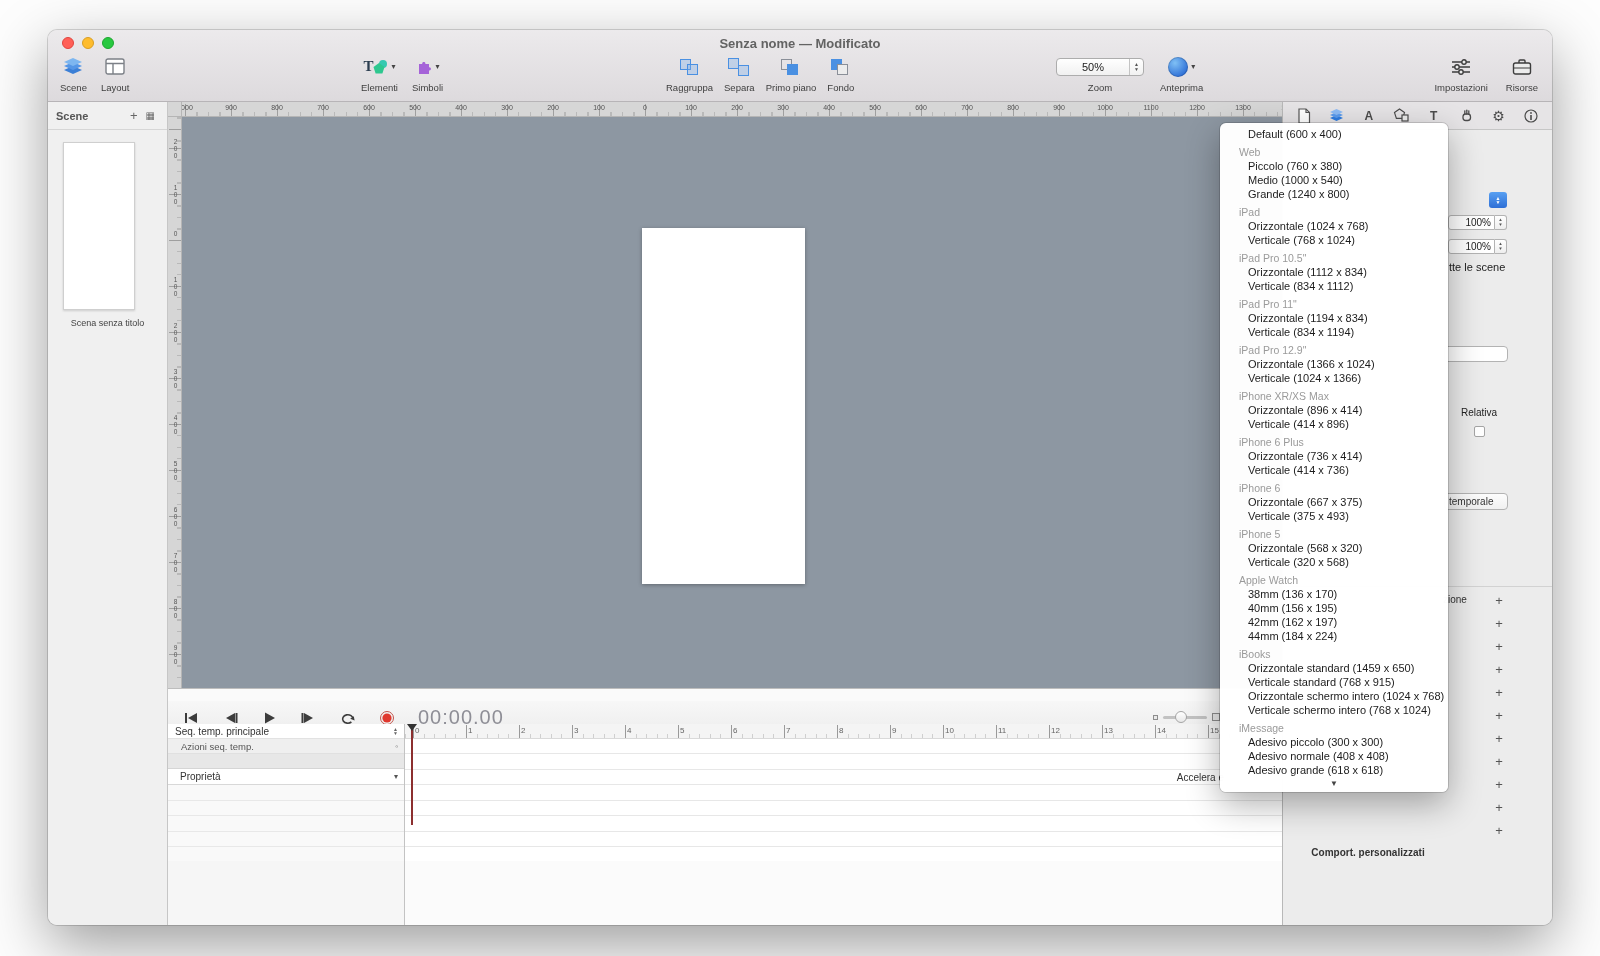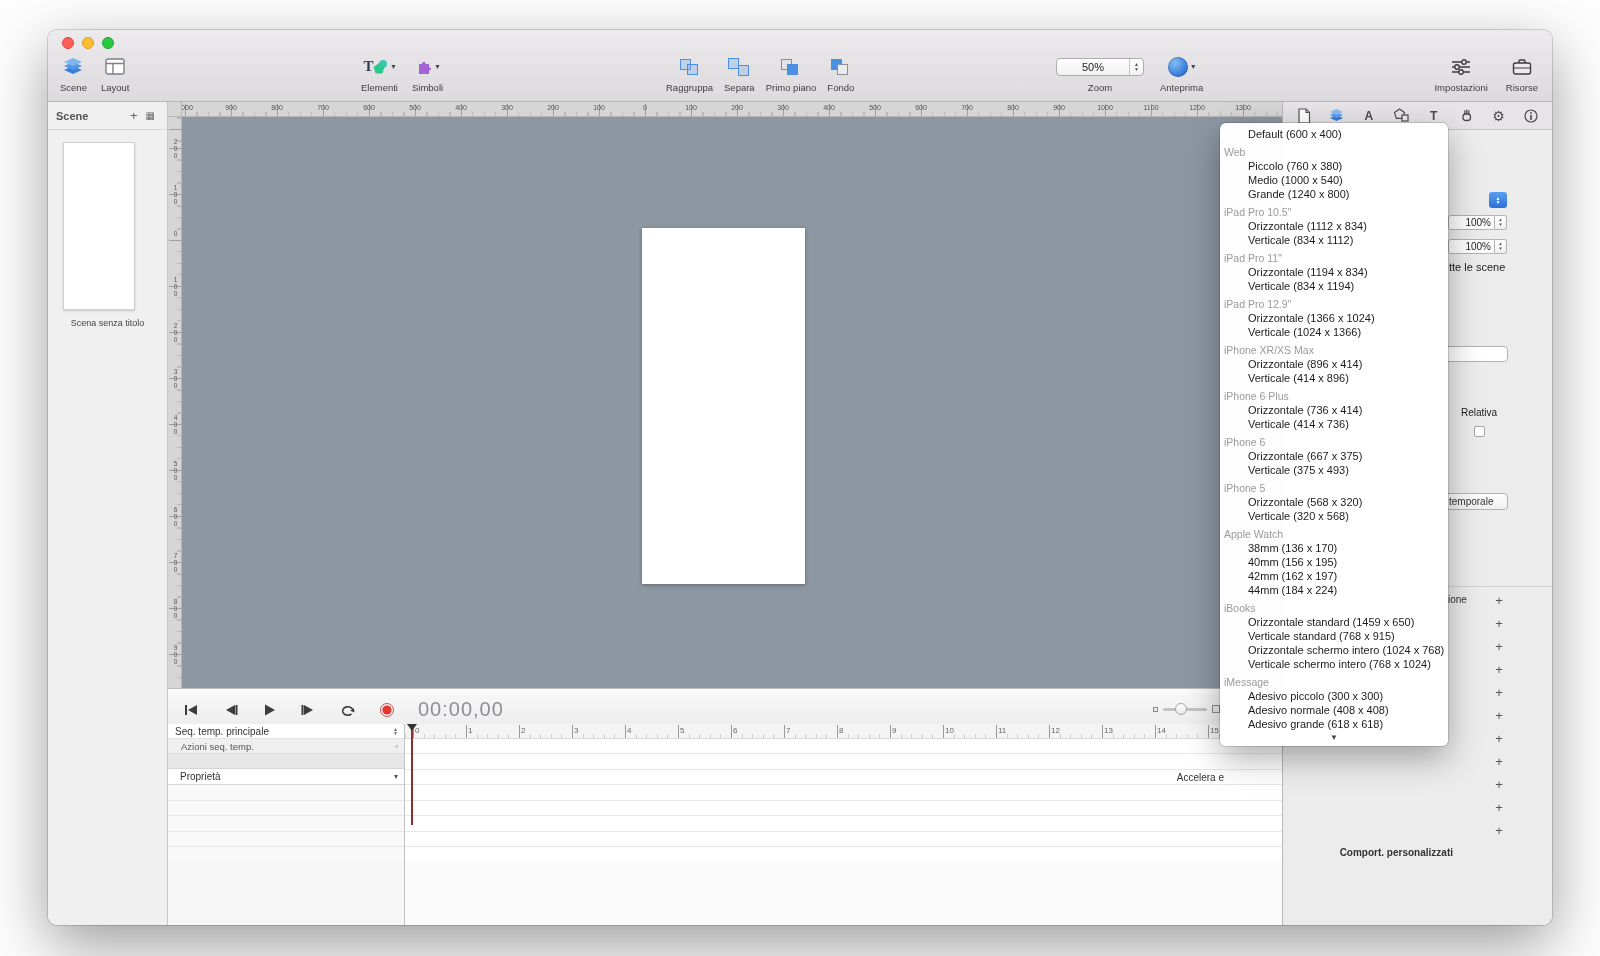--- a/index.html
+++ b/index.html
@@ -54,21 +54,21 @@
   .rlab{position:absolute;top:2px;width:24px;text-align:center;font-size:7px;color:#555;}
   .ruler-left{position:absolute;left:0;top:15px;bottom:0;width:14px;background:#d6d6d6;border-right:1px solid #b5b5b5;overflow:hidden;
     background-image:repeating-linear-gradient(180deg,#9f9f9f 0 1px,transparent 1px 46px),repeating-linear-gradient(180deg,#b9b9b9 0 1px,transparent 1px 11.5px);
     background-size:12px 100%,4px 100%;background-position:right 31px,right 31px;background-repeat:repeat-y;}
   .vlab{position:absolute;left:2px;width:9px;writing-mode:vertical-rl;text-orientation:upright;font-size:6.5px;color:#555;line-height:8px;}
   .canvas{position:absolute;left:14px;top:15px;right:0;bottom:0;background:#8d97a2;overflow:hidden;}
   .artboard{position:absolute;left:460px;top:111px;width:163px;height:356px;background:#fff;box-shadow:0 1px 4px rgba(0,0,0,.3);}
 
   
   .timeline{position:relative;flex:1;background:#fafafa;border-top:1px solid #bdbdbd;}
-  .tlc{position:absolute;left:0;right:0;top:4px;height:35px;background:linear-gradient(#f7f7f7,#ededed);border-bottom:1px solid #cfcfcf;}
+  .tlc{position:absolute;left:0;right:0;top:12px;height:35px;background:linear-gradient(#f7f7f7,#ededed);border-bottom:1px solid #cfcfcf;}
   .pb{position:absolute;top:6px;width:30px;height:22px;display:flex;align-items:center;justify-content:center;cursor:default;}
   .time-display{position:absolute;left:250px;top:5px;font-size:20px;font-weight:400;color:#8e8e96;letter-spacing:1px;}
   .tl-zoom{position:absolute;left:985px;top:12px;display:flex;align-items:center;gap:5px;}
   .zsq{border:1px solid #8d8d8d;background:#e9e9e9;}
   .ztrack{position:relative;width:44px;height:3px;border-radius:2px;background:#c2c2c2;}
   .zknob{position:absolute;left:12px;top:-4.5px;width:12px;height:12px;border-radius:50%;background:linear-gradient(#fff,#e8e8e8);border:1px solid #a5a5a5;}
   .tl-left{position:absolute;left:0;top:35px;bottom:0;width:237px;border-right:1px solid #c3c3c3;background:#f6f6f6;}
   .row{position:relative;display:flex;align-items:center;font-size:10px;color:#333;}
   .row-main{height:15px;background:#fff;border-bottom:1px solid #e2e2e2;padding-left:7px;}
   .row-actions{height:15px;background:#efefef;border-bottom:1px solid #e0e0e0;padding-left:13px;font-size:9.5px;color:#555;}
@@ -94,45 +94,46 @@
   .insp-sep{position:absolute;left:0;right:0;top:484px;border-top:1px solid #d2d2d2;}
   .frag-label{position:absolute;font-size:11px;color:#222;white-space:nowrap;}
   .blue-cap{position:absolute;left:206px;top:90px;width:18px;height:16px;background:linear-gradient(#58a0f2,#2e6fd6);border-radius:3px;display:flex;flex-direction:column;align-items:center;justify-content:center;color:#fff;font-size:5px;line-height:4.5px;}
   .stepper{position:absolute;left:165px;width:59px;height:15px;display:flex;}
   .stepper .val{flex:1;border:1px solid #b3b3b3;background:#fff;font-size:10px;color:#222;text-align:right;padding:1px 3px 0 0;border-radius:3px 0 0 3px;}
   .stepper .arrows{width:12px;border:1px solid #b3b3b3;border-left:none;background:linear-gradient(#fff,#eee);border-radius:0 3px 3px 0;display:flex;flex-direction:column;align-items:center;justify-content:center;font-size:4.5px;line-height:4.5px;color:#555;}
   .popup-frag{position:absolute;left:161px;width:64px;height:16px;background:#fff;border:1px solid #b3b3b3;border-radius:4px;}
   .btn-frag{position:absolute;left:161px;width:64px;height:17px;background:linear-gradient(#fdfdfd,#f0f0f0);border:1px solid #b3b3b3;border-radius:4px;font-size:10px;color:#333;display:flex;align-items:center;padding-left:4px;}
   .checkbox{position:absolute;left:191px;top:324px;width:11px;height:11px;background:#fff;border:1px solid #a5a5a5;border-radius:2px;}
   .insp-plus{position:absolute;right:45px;width:16px;height:16px;font-size:13px;color:#555;display:flex;align-items:center;justify-content:center;cursor:default;}
-  .custom-behaviors{position:absolute;left:0;width:170px;top:745px;text-align:right;font-size:10px;font-weight:700;color:#333;}
+  .custom-behaviors{position:absolute;left:0;width:170px;top:745px;text-align:center;font-size:10px;font-weight:700;color:#333;}
 
   
   .size-menu{position:absolute;left:1172px;top:93px;width:228px;background:rgba(255,255,255,.98);border-radius:6px;
              box-shadow:0 12px 34px rgba(0,0,0,.32),0 0 0 1px rgba(0,0,0,.14);padding:4px 0 1px;z-index:50;}
   .menu-section{margin-top:4px;}
   .menu-section:first-child{margin-top:0;}
-  .menu-header{font-size:10.5px;color:#9a9a9a;padding-left:4px;line-height:14px;}
+  .menu-header{font-size:10.5px;color:#9a9a9a;padding-left:19px;line-height:14px;}
   .menu-item{font-size:11px;color:#1c1c1c;padding-left:28px;line-height:14px;white-space:nowrap;}
   .menu-item.selected{background:#1f67e0;color:#fff;font-weight:700;}
   .menu-more{text-align:center;font-size:8px;color:#444;padding:2px 0 3px;}
 
   svg{display:block;}
 </style>
 </head>
 <body>
 
 <div class="window">
 
   <div class="titlebar">
     <div class="traffic">
       <div class="tl-dot tl-red"></div>
       <div class="tl-dot tl-yellow"></div>
       <div class="tl-dot tl-green"></div>
     </div>
+    <div class="win-title">Senza nome — Modificato</div>
 
     <div class="toolbar">
 
       <div class="tgroup" style="left:12px;">
         <div class="titem">
           <div class="ticon">
             <svg width="24" height="20" viewBox="0 0 24 20">
               <path d="M12 9 L21 13 L12 17 L3 13 Z" fill="#3b7fd6"></path>
               <path d="M12 5 L21 9 L12 13 L3 9 Z" fill="#5596e6"></path>
               <path d="M12 1 L21 5 L12 9 L3 5 Z" fill="#7db6f0"></path>
@@ -519,20 +520,25 @@
         <div class="menu-section">
           <div class="menu-item">Default (600 x 400)</div>
         </div>
         <div class="menu-section">
           <div class="menu-header">Web</div>
           <div class="menu-item">Piccolo (760 x 380)</div>
           <div class="menu-item">Medio (1000 x 540)</div>
           <div class="menu-item">Grande (1240 x 800)</div>
         </div>
         <div class="menu-section">
+          <div class="menu-header">iPad</div>
+          <div class="menu-item">Orizzontale (1024 x 768)</div>
+          <div class="menu-item">Verticale (768 x 1024)</div>
+        </div>
+        <div class="menu-section">
           <div class="menu-header">iPad Pro 10.5"</div>
           <div class="menu-item">Orizzontale (1112 x 834)</div>
           <div class="menu-item">Verticale (834 x 1112)</div>
         </div>
         <div class="menu-section">
           <div class="menu-header">iPad Pro 11"</div>
           <div class="menu-item">Orizzontale (1194 x 834)</div>
           <div class="menu-item">Verticale (834 x 1194)</div>
         </div>
         <div class="menu-section">

